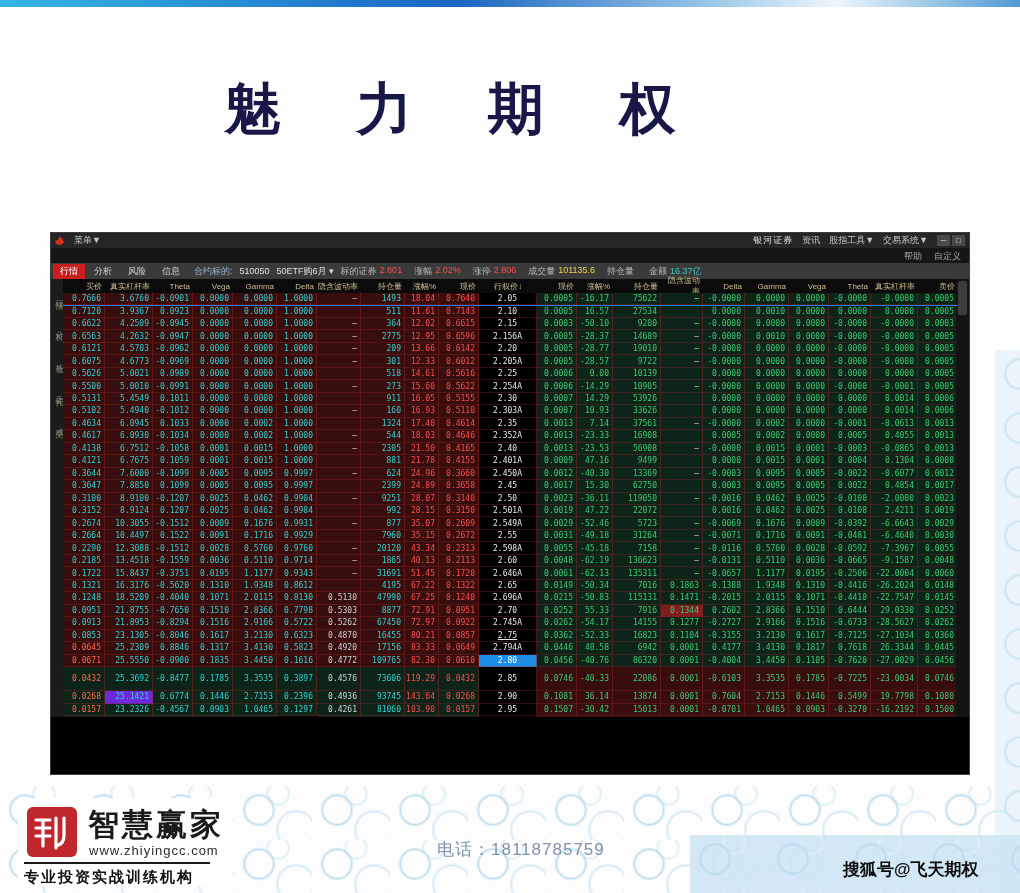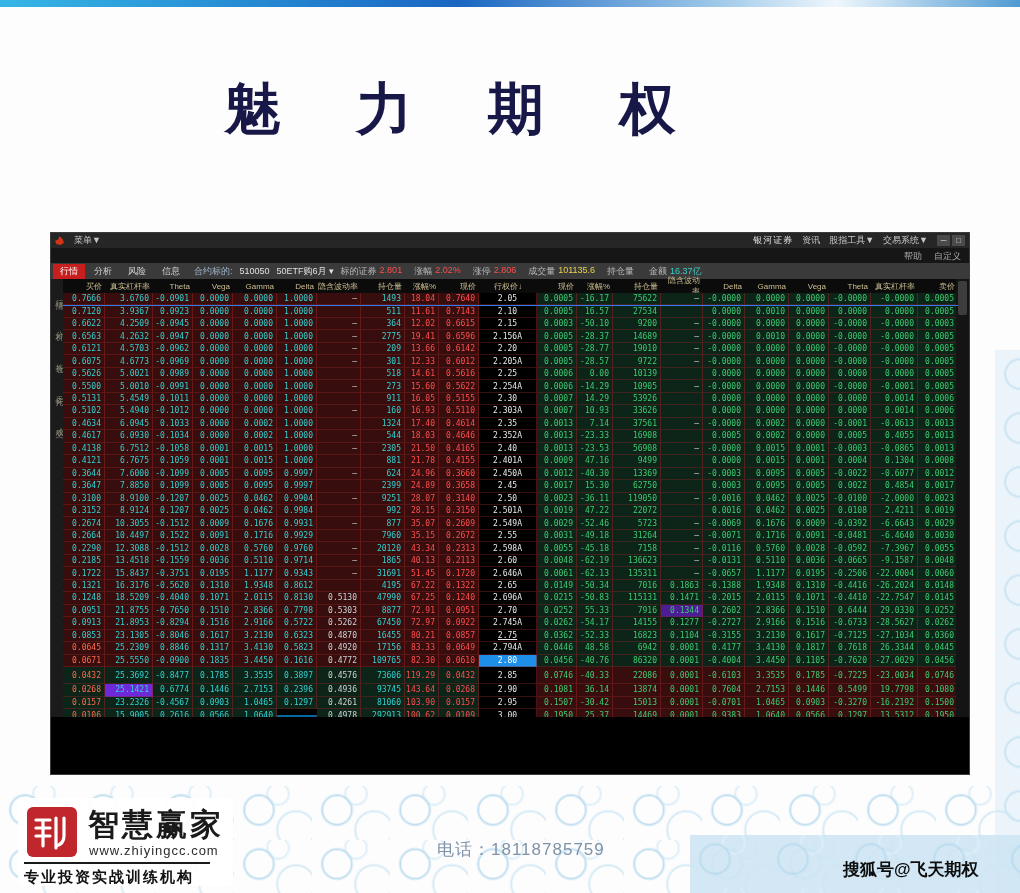--- a/index.html
+++ b/index.html
@@ -255,21 +255,21 @@
       </div>
       <div class="trow" style="grid-template-columns: 42px 48px 40px 40px 44px 40px 44px 44px 34px 40px 58px 40px 36px 48px 42px 42px 44px 40px 42px 47px 40px; height: 12.4706px;">
         <span class="cell" style="background: rgb(56, 13, 13); border-right: 1px solid rgba(140, 35, 35, 0.55); border-bottom: 1px solid rgba(140, 35, 35, 0.4); color: rgb(50, 210, 210);">0.6563</span>
         <span class="cell" style="background: rgb(56, 13, 13); border-right: 1px solid rgba(140, 35, 35, 0.55); border-bottom: 1px solid rgba(140, 35, 35, 0.4); color: rgb(50, 210, 210);">4.2632</span>
         <span class="cell" style="background: rgb(56, 13, 13); border-right: 1px solid rgba(140, 35, 35, 0.55); border-bottom: 1px solid rgba(140, 35, 35, 0.4); color: rgb(50, 210, 210);">-0.0947</span>
         <span class="cell" style="background: rgb(56, 13, 13); border-right: 1px solid rgba(140, 35, 35, 0.55); border-bottom: 1px solid rgba(140, 35, 35, 0.4); color: rgb(50, 210, 210);">0.0000</span>
         <span class="cell" style="background: rgb(56, 13, 13); border-right: 1px solid rgba(140, 35, 35, 0.55); border-bottom: 1px solid rgba(140, 35, 35, 0.4); color: rgb(50, 210, 210);">0.0000</span>
         <span class="cell" style="background: rgb(56, 13, 13); border-right: 1px solid rgba(140, 35, 35, 0.55); border-bottom: 1px solid rgba(140, 35, 35, 0.4); color: rgb(50, 210, 210);">1.0000</span>
         <span class="cell" style="background: rgb(56, 13, 13); border-right: 1px solid rgba(140, 35, 35, 0.55); border-bottom: 1px solid rgba(140, 35, 35, 0.4); color: rgb(207, 211, 214);">–</span>
         <span class="cell" style="background: rgb(56, 13, 13); border-right: 1px solid rgba(140, 35, 35, 0.55); border-bottom: 1px solid rgba(140, 35, 35, 0.4); color: rgb(50, 210, 210);">2775</span>
-        <span class="cell" style="background: rgb(56, 13, 13); border-right: 1px solid rgba(140, 35, 35, 0.55); border-bottom: 1px solid rgba(140, 35, 35, 0.4); color: rgb(255, 79, 79);">19.41</span>
+        <span class="cell" style="background: rgb(56, 13, 13); border-right: 1px solid rgba(140, 35, 35, 0.55); border-bottom: 1px solid rgba(140, 35, 35, 0.4); color: rgb(255, 79, 79);">12.95</span>
         <span class="cell" style="background: rgb(56, 13, 13); border-right: 1px solid rgba(140, 35, 35, 0.55); border-bottom: 1px solid rgba(140, 35, 35, 0.4); color: rgb(255, 79, 79);">0.6596</span>
         <span class="cell strike" style="border-right: 1px solid rgba(140, 35, 35, 0.55); border-bottom: 1px solid rgba(140, 35, 35, 0.4);">2.156A</span>
         <span class="cell" style="background: rgb(13, 36, 24); border-right: 1px solid rgba(140, 35, 35, 0.55); border-bottom: 1px solid rgba(140, 35, 35, 0.4); color: rgb(62, 203, 114);">0.0005</span>
         <span class="cell" style="background: rgb(13, 36, 24); border-right: 1px solid rgba(140, 35, 35, 0.55); border-bottom: 1px solid rgba(140, 35, 35, 0.4); color: rgb(62, 203, 114);">-28.37</span>
         <span class="cell" style="background: rgb(13, 36, 24); border-right: 1px solid rgba(140, 35, 35, 0.55); border-bottom: 1px solid rgba(140, 35, 35, 0.4); color: rgb(62, 203, 114);">14689</span>
         <span class="cell" style="background: rgb(13, 36, 24); border-right: 1px solid rgba(140, 35, 35, 0.55); border-bottom: 1px solid rgba(140, 35, 35, 0.4); color: rgb(207, 211, 214);">–</span>
         <span class="cell" style="background: rgb(13, 36, 24); border-right: 1px solid rgba(140, 35, 35, 0.55); border-bottom: 1px solid rgba(140, 35, 35, 0.4); color: rgb(62, 203, 114);">-0.0000</span>
         <span class="cell" style="background: rgb(13, 36, 24); border-right: 1px solid rgba(140, 35, 35, 0.55); border-bottom: 1px solid rgba(140, 35, 35, 0.4); color: rgb(62, 203, 114);">0.0010</span>
         <span class="cell" style="background: rgb(13, 36, 24); border-right: 1px solid rgba(140, 35, 35, 0.55); border-bottom: 1px solid rgba(140, 35, 35, 0.4); color: rgb(62, 203, 114);">0.0000</span>
         <span class="cell" style="background: rgb(13, 36, 24); border-right: 1px solid rgba(140, 35, 35, 0.55); border-bottom: 1px solid rgba(140, 35, 35, 0.4); color: rgb(62, 203, 114);">-0.0000</span>
@@ -767,21 +767,21 @@
         <span class="cell" style="background: rgb(56, 13, 13); border-right: 1px solid rgba(140, 35, 35, 0.55); border-bottom: 1px solid rgba(140, 35, 35, 0.4); color: rgb(50, 210, 210);">2.8366</span>
         <span class="cell" style="background: rgb(56, 13, 13); border-right: 1px solid rgba(140, 35, 35, 0.55); border-bottom: 1px solid rgba(140, 35, 35, 0.4); color: rgb(50, 210, 210);">0.7798</span>
         <span class="cell" style="background: rgb(56, 13, 13); border-right: 1px solid rgba(140, 35, 35, 0.55); border-bottom: 1px solid rgba(140, 35, 35, 0.4); color: rgb(207, 211, 214);">0.5303</span>
         <span class="cell" style="background: rgb(56, 13, 13); border-right: 1px solid rgba(140, 35, 35, 0.55); border-bottom: 1px solid rgba(140, 35, 35, 0.4); color: rgb(50, 210, 210);">8877</span>
         <span class="cell" style="background: rgb(56, 13, 13); border-right: 1px solid rgba(140, 35, 35, 0.55); border-bottom: 1px solid rgba(140, 35, 35, 0.4); color: rgb(255, 79, 79);">72.91</span>
         <span class="cell" style="background: rgb(56, 13, 13); border-right: 1px solid rgba(140, 35, 35, 0.55); border-bottom: 1px solid rgba(140, 35, 35, 0.4); color: rgb(255, 79, 79);">0.0951</span>
         <span class="cell strike" style="border-right: 1px solid rgba(140, 35, 35, 0.55); border-bottom: 1px solid rgba(140, 35, 35, 0.4);">2.70</span>
         <span class="cell" style="background: rgb(13, 36, 24); border-right: 1px solid rgba(140, 35, 35, 0.55); border-bottom: 1px solid rgba(140, 35, 35, 0.4); color: rgb(62, 203, 114);">0.0252</span>
         <span class="cell" style="background: rgb(13, 36, 24); border-right: 1px solid rgba(140, 35, 35, 0.55); border-bottom: 1px solid rgba(140, 35, 35, 0.4); color: rgb(62, 203, 114);">55.33</span>
         <span class="cell" style="background: rgb(13, 36, 24); border-right: 1px solid rgba(140, 35, 35, 0.55); border-bottom: 1px solid rgba(140, 35, 35, 0.4); color: rgb(62, 203, 114);">7916</span>
-        <span class="cell" style="background: #4c1d95; border-right: 1px solid rgba(140, 35, 35, 0.55); border-bottom: 1px solid rgba(140, 35, 35, 0.4); color: rgb(62, 203, 114);">0.1344</span>
+        <span class="cell" style="background: #7f1d1d; border-right: 1px solid rgba(140, 35, 35, 0.55); border-bottom: 1px solid rgba(140, 35, 35, 0.4); color: rgb(62, 203, 114);">0.1344</span>
         <span class="cell" style="background: rgb(13, 36, 24); border-right: 1px solid rgba(140, 35, 35, 0.55); border-bottom: 1px solid rgba(140, 35, 35, 0.4); color: rgb(62, 203, 114);">0.2602</span>
         <span class="cell" style="background: rgb(13, 36, 24); border-right: 1px solid rgba(140, 35, 35, 0.55); border-bottom: 1px solid rgba(140, 35, 35, 0.4); color: rgb(62, 203, 114);">2.8366</span>
         <span class="cell" style="background: rgb(13, 36, 24); border-right: 1px solid rgba(140, 35, 35, 0.55); border-bottom: 1px solid rgba(140, 35, 35, 0.4); color: rgb(62, 203, 114);">0.1510</span>
         <span class="cell" style="background: rgb(13, 36, 24); border-right: 1px solid rgba(140, 35, 35, 0.55); border-bottom: 1px solid rgba(140, 35, 35, 0.4); color: rgb(62, 203, 114);">0.6444</span>
         <span class="cell" style="background: rgb(13, 36, 24); border-right: 1px solid rgba(140, 35, 35, 0.55); border-bottom: 1px solid rgba(140, 35, 35, 0.4); color: rgb(62, 203, 114);">29.0330</span>
         <span class="cell" style="background: rgb(13, 36, 24); border-right: 1px solid rgba(140, 35, 35, 0.55); border-bottom: 1px solid rgba(140, 35, 35, 0.4); color: rgb(62, 203, 114);">0.0252</span>
       </div>
       <div class="trow" style="grid-template-columns: 42px 48px 40px 40px 44px 40px 44px 44px 34px 40px 58px 40px 36px 48px 42px 42px 44px 40px 42px 47px 40px; height: 12.4706px;">
         <span class="cell" style="background: rgb(56, 13, 13); border-right: 1px solid rgba(140, 35, 35, 0.55); border-bottom: 1px solid rgba(140, 35, 35, 0.4); color: rgb(50, 210, 210);">0.0913</span>
         <span class="cell" style="background: rgb(56, 13, 13); border-right: 1px solid rgba(140, 35, 35, 0.55); border-bottom: 1px solid rgba(140, 35, 35, 0.4); color: rgb(50, 210, 210);">21.8953</span>
@@ -867,21 +867,21 @@
         <span class="cell" style="background: rgb(13, 36, 24); border-right: 1px solid rgba(140, 35, 35, 0.55); border-bottom: 1px solid rgba(140, 35, 35, 0.4); color: rgb(62, 203, 114);">-40.76</span>
         <span class="cell" style="background: rgb(13, 36, 24); border-right: 1px solid rgba(140, 35, 35, 0.55); border-bottom: 1px solid rgba(140, 35, 35, 0.4); color: rgb(62, 203, 114);">86320</span>
         <span class="cell" style="background: rgb(13, 36, 24); border-right: 1px solid rgba(140, 35, 35, 0.55); border-bottom: 1px solid rgba(140, 35, 35, 0.4); color: rgb(62, 203, 114);">0.0001</span>
         <span class="cell" style="background: rgb(13, 36, 24); border-right: 1px solid rgba(140, 35, 35, 0.55); border-bottom: 1px solid rgba(140, 35, 35, 0.4); color: rgb(62, 203, 114);">-0.4004</span>
         <span class="cell" style="background: rgb(13, 36, 24); border-right: 1px solid rgba(140, 35, 35, 0.55); border-bottom: 1px solid rgba(140, 35, 35, 0.4); color: rgb(62, 203, 114);">3.4450</span>
         <span class="cell" style="background: rgb(13, 36, 24); border-right: 1px solid rgba(140, 35, 35, 0.55); border-bottom: 1px solid rgba(140, 35, 35, 0.4); color: rgb(62, 203, 114);">0.1105</span>
         <span class="cell" style="background: rgb(13, 36, 24); border-right: 1px solid rgba(140, 35, 35, 0.55); border-bottom: 1px solid rgba(140, 35, 35, 0.4); color: rgb(62, 203, 114);">-0.7620</span>
         <span class="cell" style="background: rgb(13, 36, 24); border-right: 1px solid rgba(140, 35, 35, 0.55); border-bottom: 1px solid rgba(140, 35, 35, 0.4); color: rgb(62, 203, 114);">-27.0029</span>
         <span class="cell" style="background: rgb(13, 36, 24); border-right: 1px solid rgba(140, 35, 35, 0.55); border-bottom: 1px solid rgba(140, 35, 35, 0.4); color: rgb(62, 203, 114);">0.0456</span>
       </div>
-      <div class="trow" style="grid-template-columns: 42px 48px 40px 40px 44px 40px 44px 44px 34px 40px 58px 40px 36px 48px 42px 42px 44px 40px 42px 47px 40px; height: 17px;">
+      <div class="trow" style="grid-template-columns: 42px 48px 40px 40px 44px 40px 44px 44px 34px 40px 58px 40px 36px 48px 42px 42px 44px 40px 42px 47px 40px; height: 24px;">
         <span class="cell" style="background: rgb(13, 36, 24); border-right: 1px solid rgba(140, 35, 35, 0.55); border-bottom: 1px solid rgba(140, 35, 35, 0.4); color: rgb(255, 106, 79);">0.0432</span>
         <span class="cell" style="background: rgb(13, 36, 24); border-right: 1px solid rgba(140, 35, 35, 0.55); border-bottom: 1px solid rgba(140, 35, 35, 0.4); color: rgb(50, 210, 210);">25.3692</span>
         <span class="cell" style="background: rgb(13, 36, 24); border-right: 1px solid rgba(140, 35, 35, 0.55); border-bottom: 1px solid rgba(140, 35, 35, 0.4); color: rgb(50, 210, 210);">-0.8477</span>
         <span class="cell" style="background: rgb(13, 36, 24); border-right: 1px solid rgba(140, 35, 35, 0.55); border-bottom: 1px solid rgba(140, 35, 35, 0.4); color: rgb(50, 210, 210);">0.1785</span>
         <span class="cell" style="background: rgb(13, 36, 24); border-right: 1px solid rgba(140, 35, 35, 0.55); border-bottom: 1px solid rgba(140, 35, 35, 0.4); color: rgb(50, 210, 210);">3.3535</span>
         <span class="cell" style="background: rgb(13, 36, 24); border-right: 1px solid rgba(140, 35, 35, 0.55); border-bottom: 1px solid rgba(140, 35, 35, 0.4); color: rgb(50, 210, 210);">0.3897</span>
         <span class="cell" style="background: rgb(13, 36, 24); border-right: 1px solid rgba(140, 35, 35, 0.55); border-bottom: 1px solid rgba(140, 35, 35, 0.4); color: rgb(207, 211, 214);">0.4576</span>
         <span class="cell" style="background: rgb(13, 36, 24); border-right: 1px solid rgba(140, 35, 35, 0.55); border-bottom: 1px solid rgba(140, 35, 35, 0.4); color: rgb(50, 210, 210);">73606</span>
         <span class="cell" style="background: rgb(13, 36, 24); border-right: 1px solid rgba(140, 35, 35, 0.55); border-bottom: 1px solid rgba(140, 35, 35, 0.4); color: rgb(255, 79, 79);">119.29</span>
         <span class="cell" style="background: rgb(13, 36, 24); border-right: 1px solid rgba(140, 35, 35, 0.55); border-bottom: 1px solid rgba(140, 35, 35, 0.4); color: rgb(255, 79, 79);">0.0432</span>

